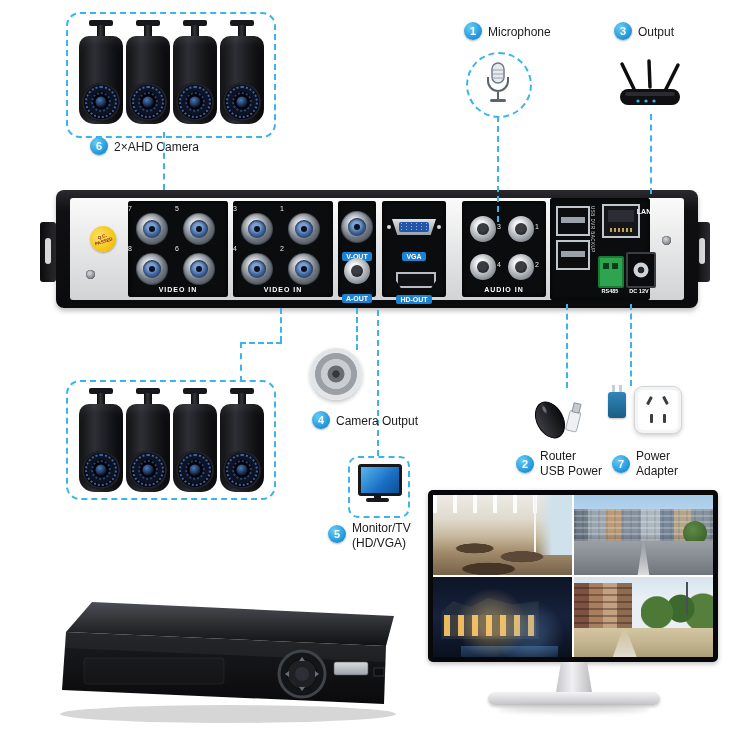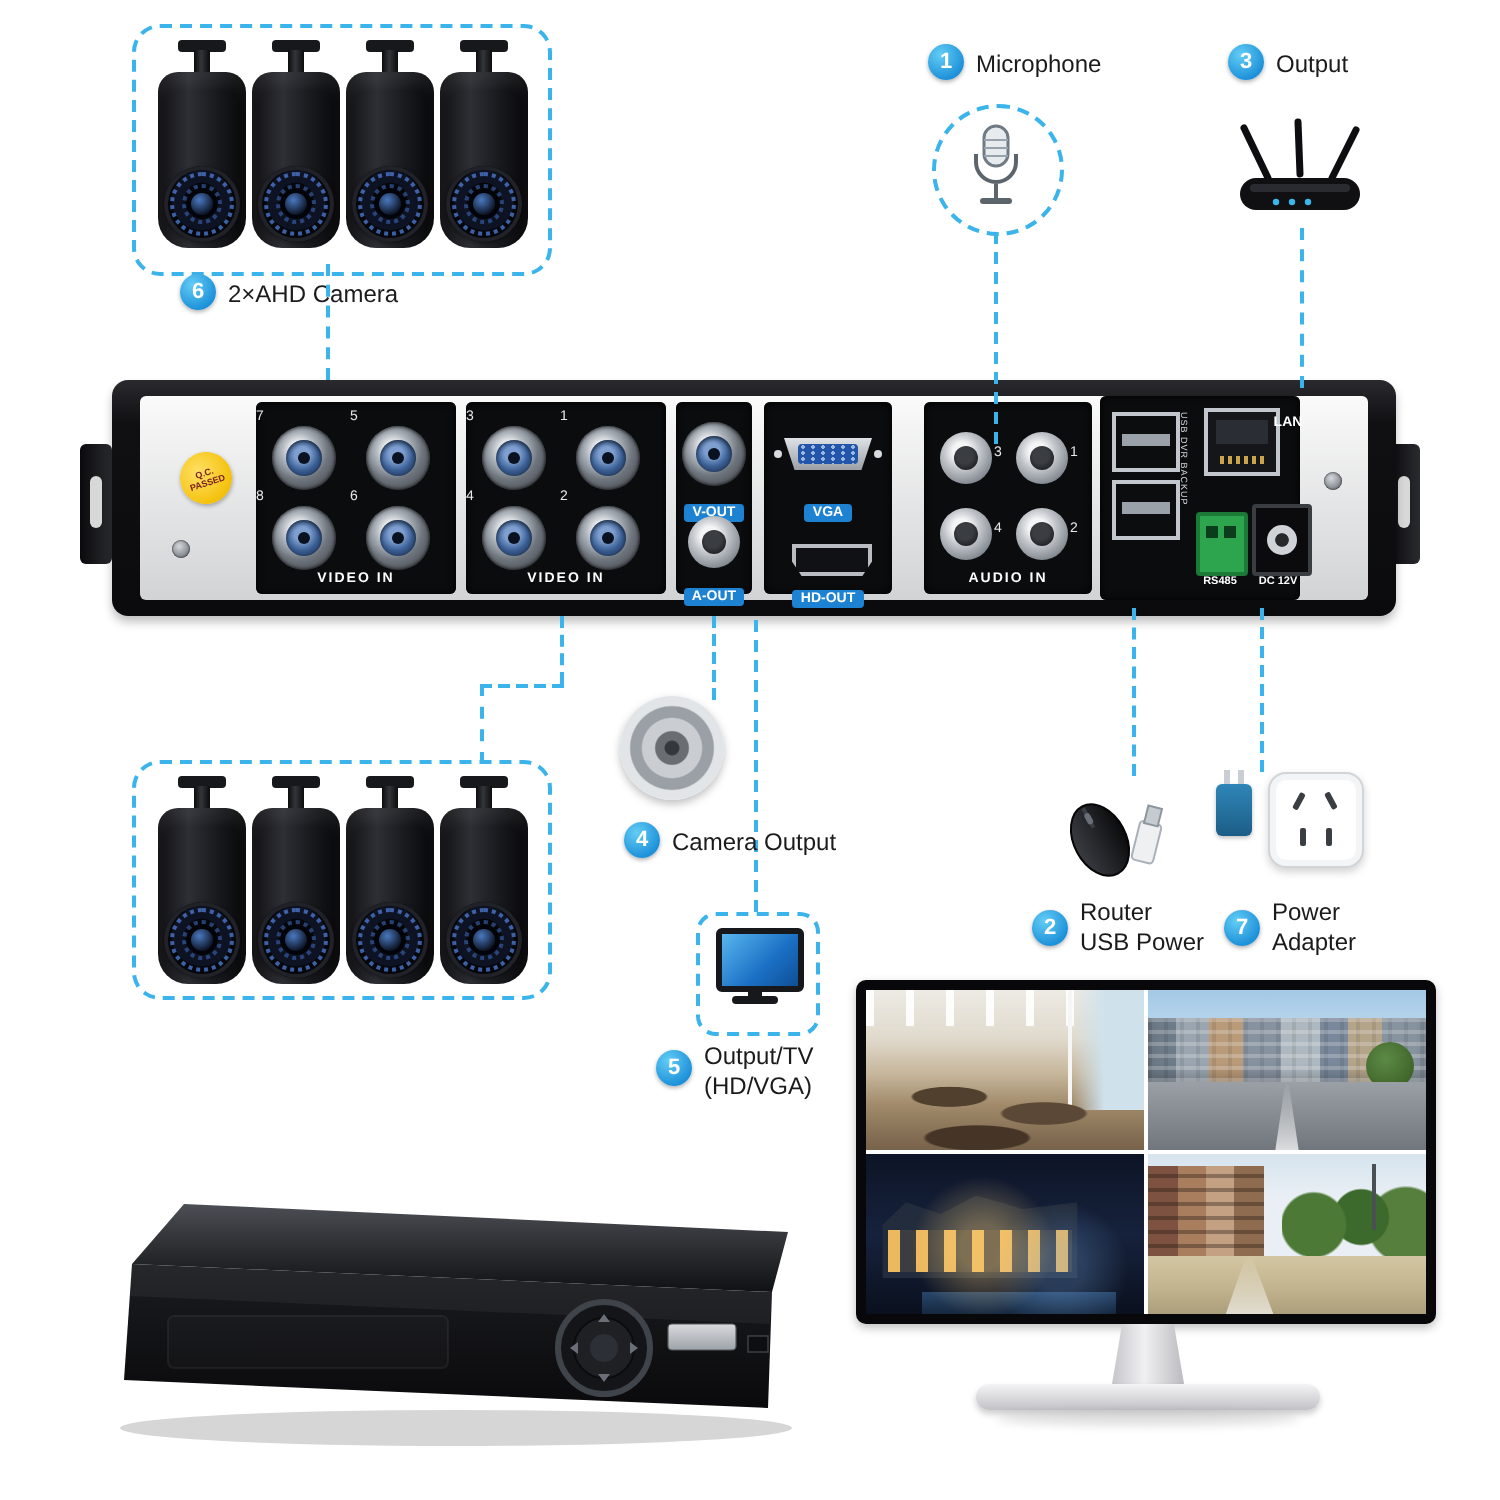--- a/index.html
+++ b/index.html
@@ -256,21 +256,21 @@
 
   <div class="speaker" style="left:310px;top:348px"></div>
   <div class="badge" style="left:312px;top:411px">4</div>
   <div class="lbl" style="left:336px;top:414px">Camera Output</div>
 
   <div class="dashbox" style="left:348px;top:456px;width:58px;height:58px;border-radius:10px"></div>
   <div class="tv-screen" style="left:358px;top:464px"></div>
   <div class="tv-neck" style="left:374px;top:493px"></div>
   <div class="tv-base" style="left:366px;top:498px"></div>
   <div class="badge" style="left:328px;top:525px">5</div>
-  <div class="lbl" style="left:352px;top:521px">Output/TV</div>
+  <div class="lbl" style="left:352px;top:521px">Monitor/TV</div>
   <div class="lbl" style="left:352px;top:536px">(HD/VGA)</div>
 
   <svg style="position:absolute;left:526px;top:386px" width="64" height="66" viewBox="0 0 64 66">
     <defs>
         <linearGradient id="gm" x1="0" y1="0" x2="1" y2="0">
           <stop offset="0" stop-color="#3a3c42"></stop>
           <stop offset="1" stop-color="#0b0b0d"></stop>
         </linearGradient>
       </defs>
     <g transform="rotate(-28 24 34)">

